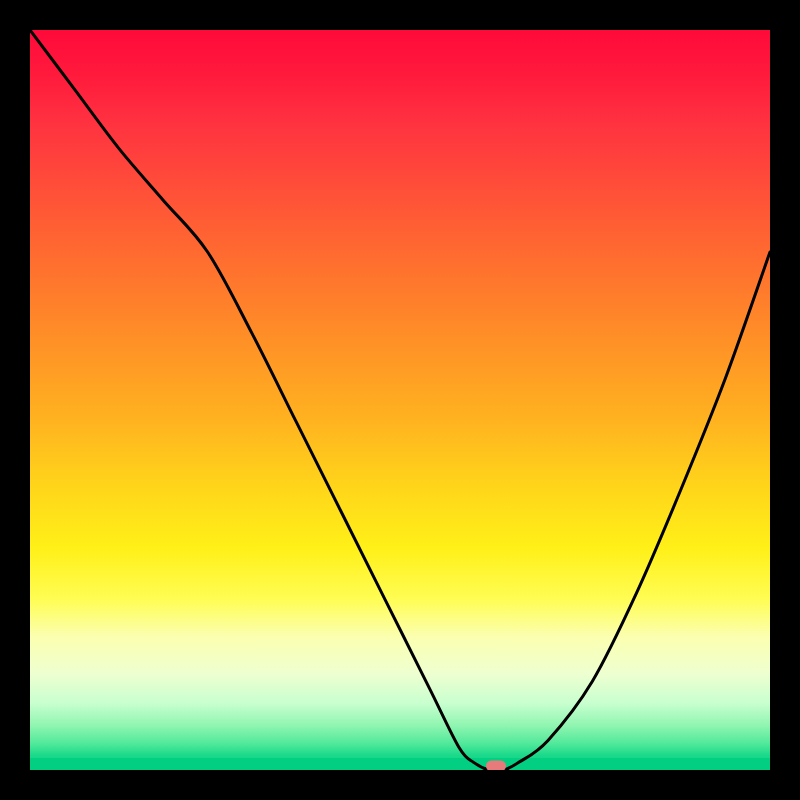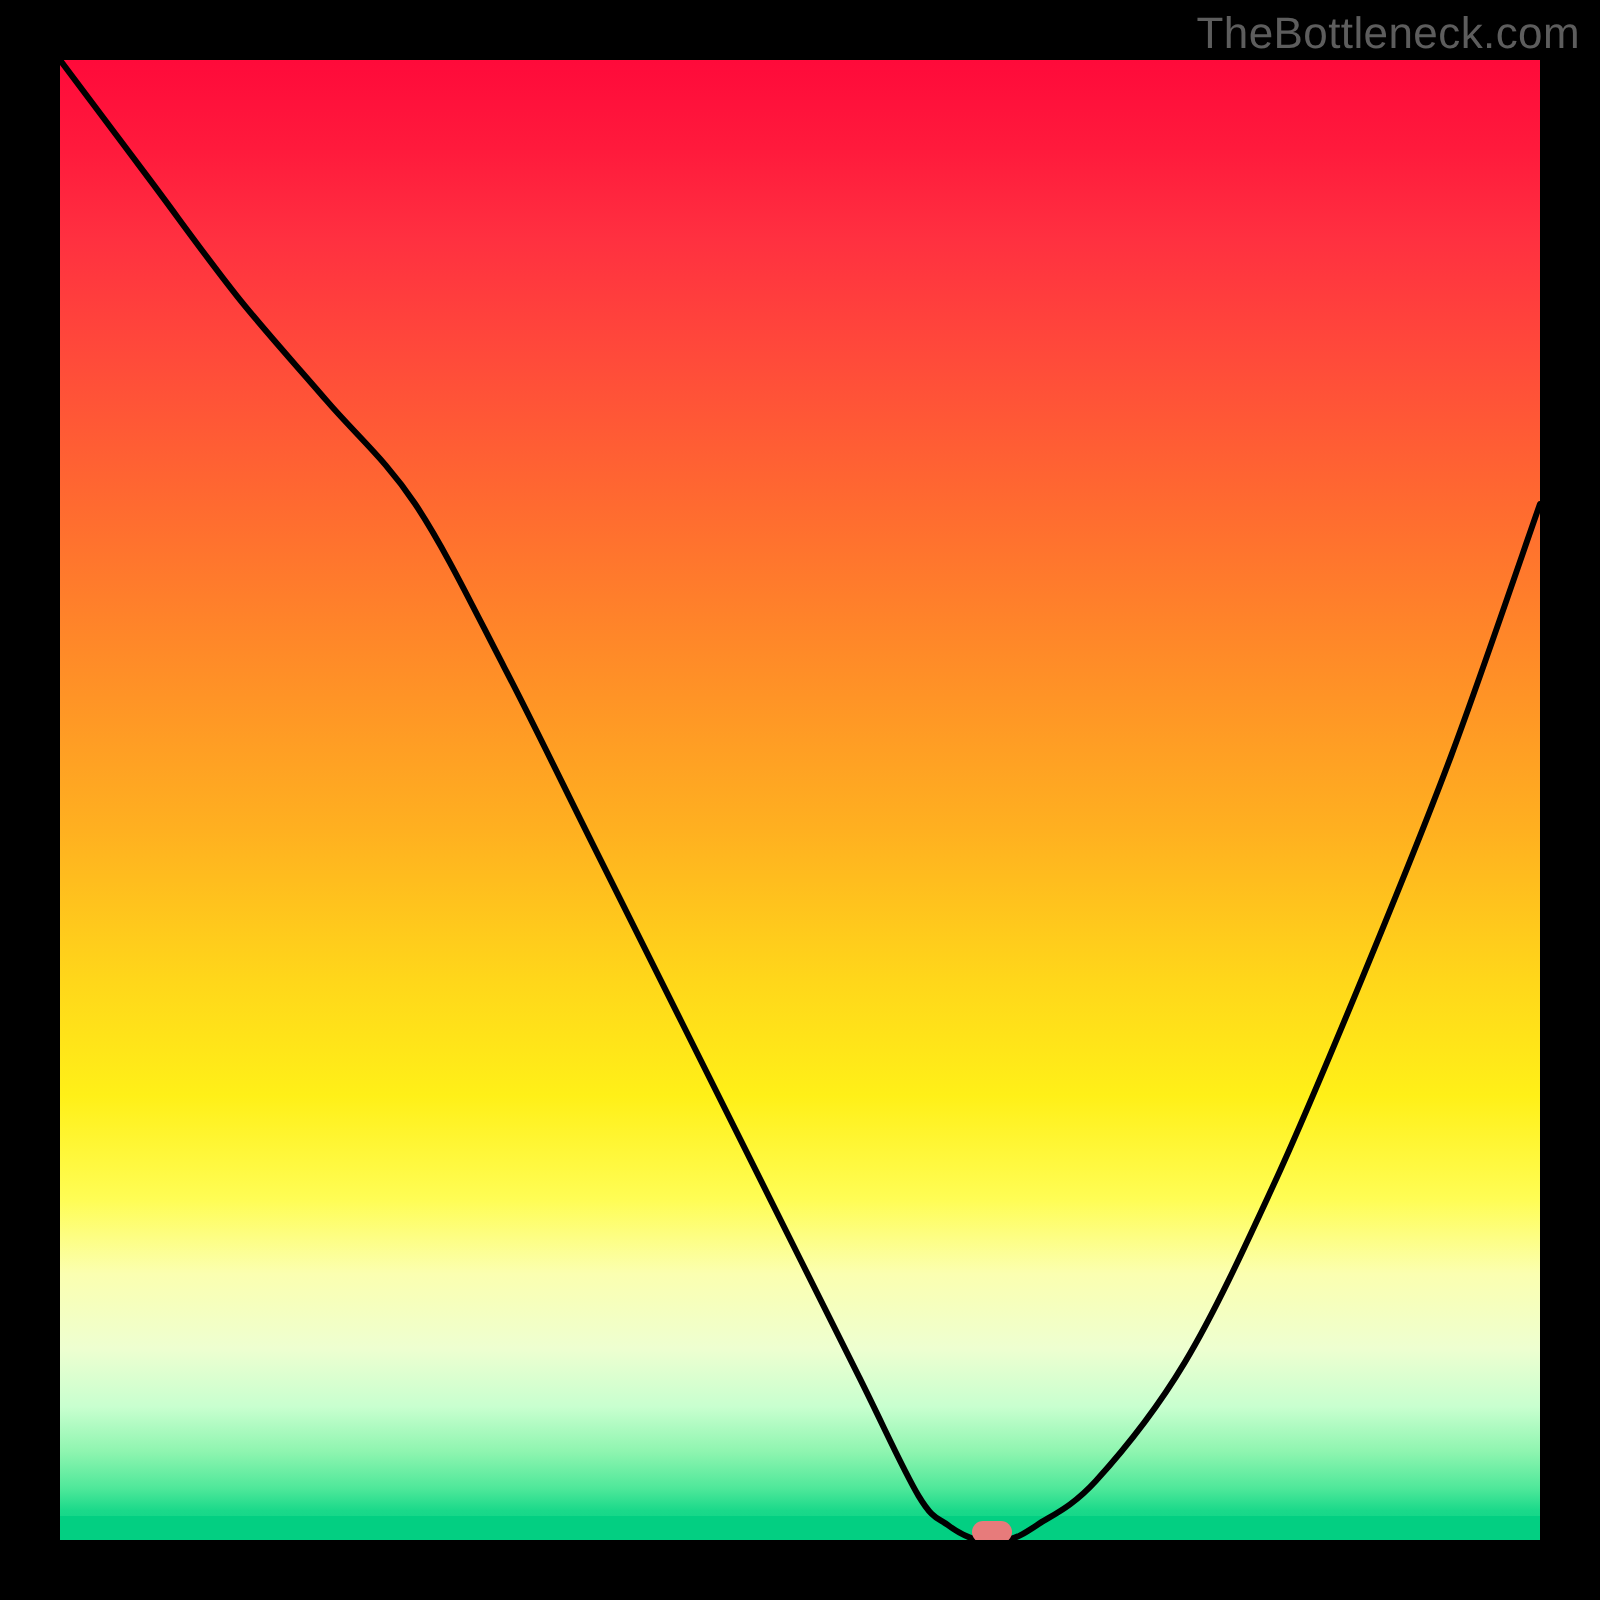--- a/index.html
+++ b/index.html
@@ -82,21 +82,20 @@
     border-radius: 6px;
     width: 20px;
     height: 11px;
     transform: translate(-50%, -50%);
   }
 </style>
 </head>
 <body>
 
 <div class="frame">
-  <div class="watermark">TheBottleneck.com</div>
 
   <div class="plot-area">
     <div class="bg-gradient"></div>
     <div class="green-strip"></div>
 
     <svg class="curve" viewBox="0 0 740 740" preserveAspectRatio="none">
       <path id="curve-path" fill="none" stroke="#000" stroke-width="3" stroke-linecap="round" stroke-linejoin="round" d="M 0 0 C 7.3999999999999995 9.866666666666655 29.6 39.4666666666666 44.4 59.19999999999993 C 59.199999999999996 78.93333333333327 74 99.89999999999998 88.8 118.39999999999998 C 103.6 136.89999999999998 118.39999999999999 152.93333333333325 133.2 170.19999999999993 C 148 187.4666666666666 162.79999999999998 199.79999999999998 177.6 222 C 192.4 244.20000000000002 207.2 275.03333333333336 222 303.40000000000003 C 236.8 331.7666666666667 251.59999999999997 362.6 266.4 392.20000000000005 C 281.2 421.80000000000007 296 451.40000000000003 310.8 481 C 325.6 510.59999999999997 340.4 540.1999999999999 355.2 569.8 C 370 599.4 387.2666666666667 633.9333333333334 399.6 658.6 C 411.93333333333334 683.2666666666667 421.8 705.4666666666666 429.2 717.8 C 436.59999999999997 730.1333333333333 439.06666666666666 728.9 444 732.6 C 448.93333333333334 736.3000000000001 453.8666666666667 738.7666666666667 458.8 740 C 463.73333333333335 741.2333333333333 468.6666666666667 741.2333333333333 473.6 740 C 478.53333333333336 738.7666666666667 481.00000000000006 737.5333333333333 488.40000000000003 732.6 C 495.8 727.6666666666667 505.6666666666667 723.9666666666667 518 710.4 C 530.3333333333334 696.8333333333333 547.6 675.8666666666667 562.4 651.2 C 577.1999999999999 626.5333333333334 592 594.4666666666667 606.8 562.4 C 621.5999999999999 530.3333333333333 636.4000000000001 494.56666666666666 651.2 458.8 C 666 423.03333333333336 680.8 387.26666666666665 695.5999999999999 347.79999999999995 C 710.3999999999999 308.33333333333326 732.6 242.96666666666667 740 222"></path>
     </svg>
 
     <div id="marker" class="marker" style="left: 466.2px; top: 736.3px;"></div>

